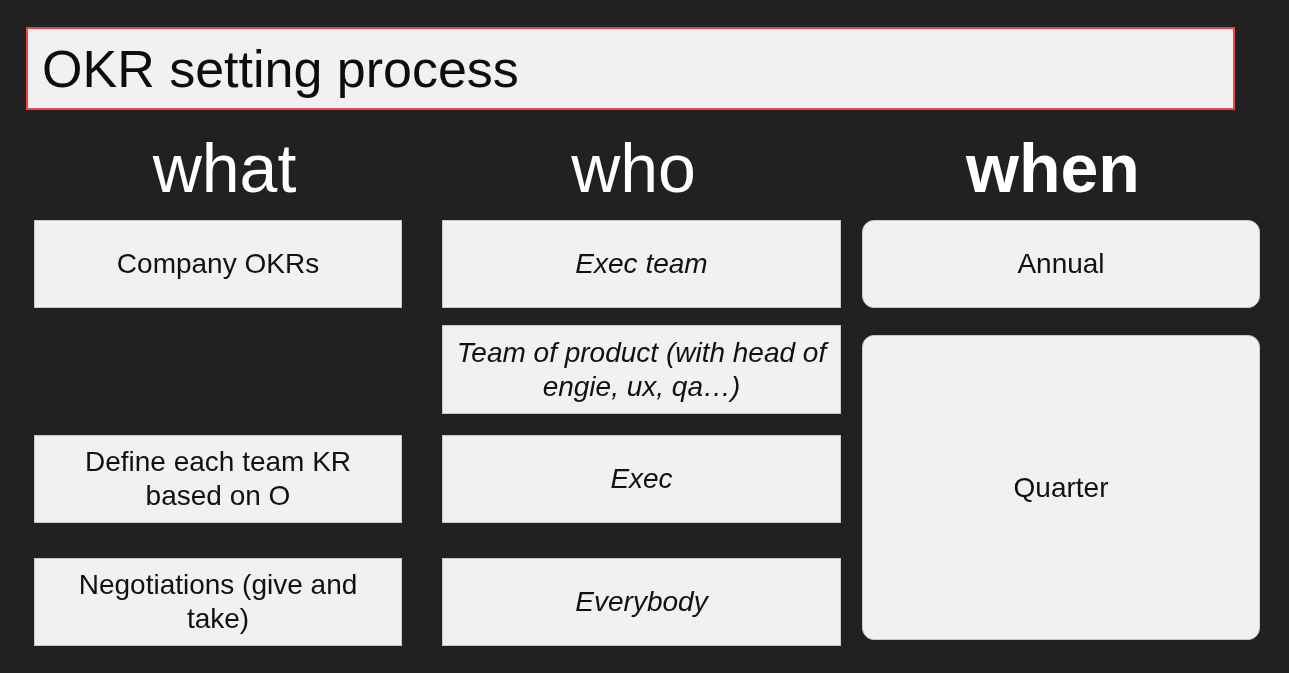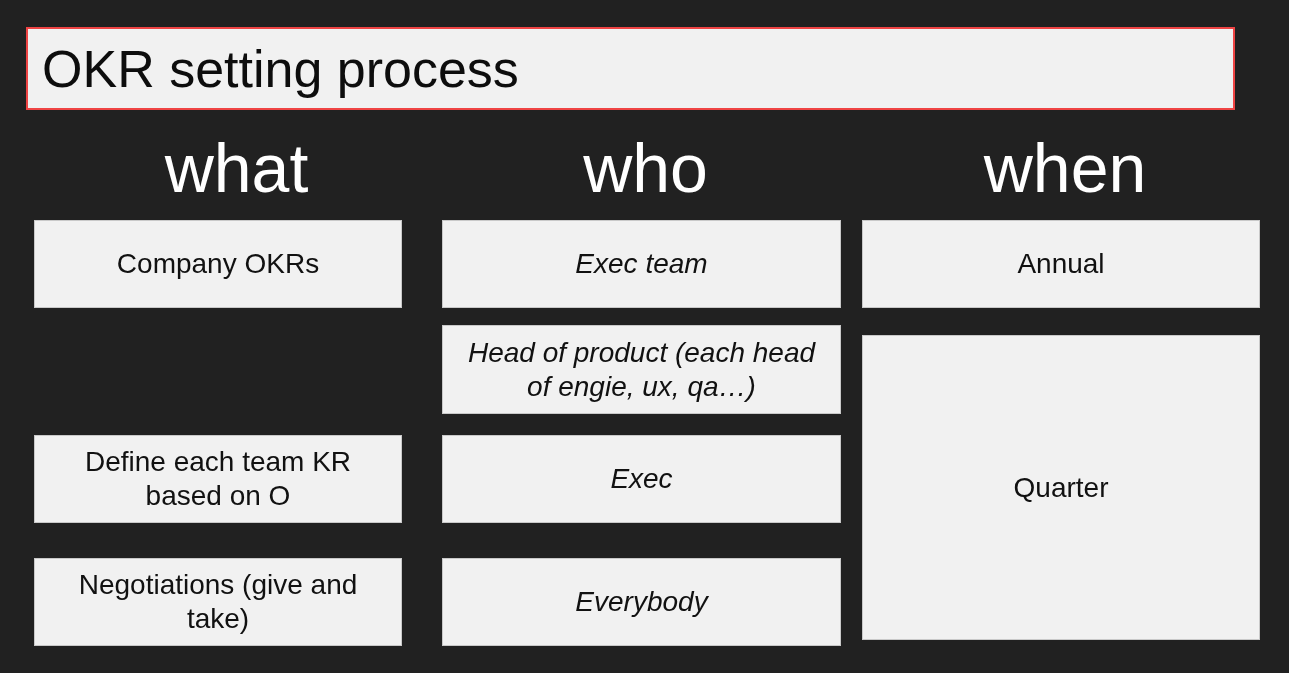--- a/index.html
+++ b/index.html
@@ -37,59 +37,59 @@
     font-size: 52px;
     color: #0d0d0d;
     padding-left: 14px;
     line-height: 1;
     white-space: nowrap;
   }
 
   
   .headers {
     position: absolute;
-    left: 38px;
+    left: 26px;
     top: 126px;
     width: 1226px;
     height: 84px;
   }
   .col-header {
     position: absolute;
     top: 0;
     height: 84px;
     color: #ffffff;
     font-size: 68px;
     line-height: 84px;
     text-align: center;
     white-space: nowrap;
   }
   .col-header.c1 { left: 0px;   width: 397px; }
   .col-header.c2 { left: 408px; width: 399px; }
-  .col-header.c3 { left: 828px; width: 398px; }
+  .col-header.c3 { left: 828px; width: 398px; font-weight: bold; }
 
   
   .cell {
     position: absolute;
     background: #f1f1f1;
     border: 1px solid #c9c9c9;
     box-sizing: border-box;
     display: flex;
     align-items: center;
     justify-content: center;
     text-align: center;
     color: #111111;
     font-size: 28px;
     line-height: 1.2;
     padding: 4px 10px;
   }
 
   
   .col1 { left: 34px;  width: 368px; }
   .col2 { left: 442px; width: 399px; font-style: italic; }
-  .col3 { left: 862px; width: 398px; }
+  .col3 { left: 862px; width: 398px; border-radius: 12px; }
 
   
   .row1 { top: 220px; height: 88px; }
   .row2 { top: 325px; height: 89px; }
   .row3 { top: 435px; height: 88px; }
   .row4 { top: 558px; height: 88px; }
 
   
   .rowspan234 { top: 335px; height: 305px; }
 </style>
@@ -105,21 +105,21 @@
   <div class="headers">
     <div class="col-header c1">what</div>
     <div class="col-header c2">who</div>
     <div class="col-header c3">when</div>
   </div>
 
   <div class="cell col1 row1">Company OKRs</div>
   <div class="cell col2 row1">Exec team</div>
   <div class="cell col3 row1">Annual</div>
 
-  <div class="cell col2 row2">Head of product (each head of engie, ux, qa…)</div>
+  <div class="cell col2 row2">Team of product (with head of engie, ux, qa…)</div>
 
   <div class="cell col3 rowspan234">Quarter</div>
 
   <div class="cell col1 row3">Define each team KR based on O</div>
   <div class="cell col2 row3">Exec</div>
 
   <div class="cell col1 row4">Negotiations (give and take)</div>
   <div class="cell col2 row4">Everybody</div>
 
 </div>

